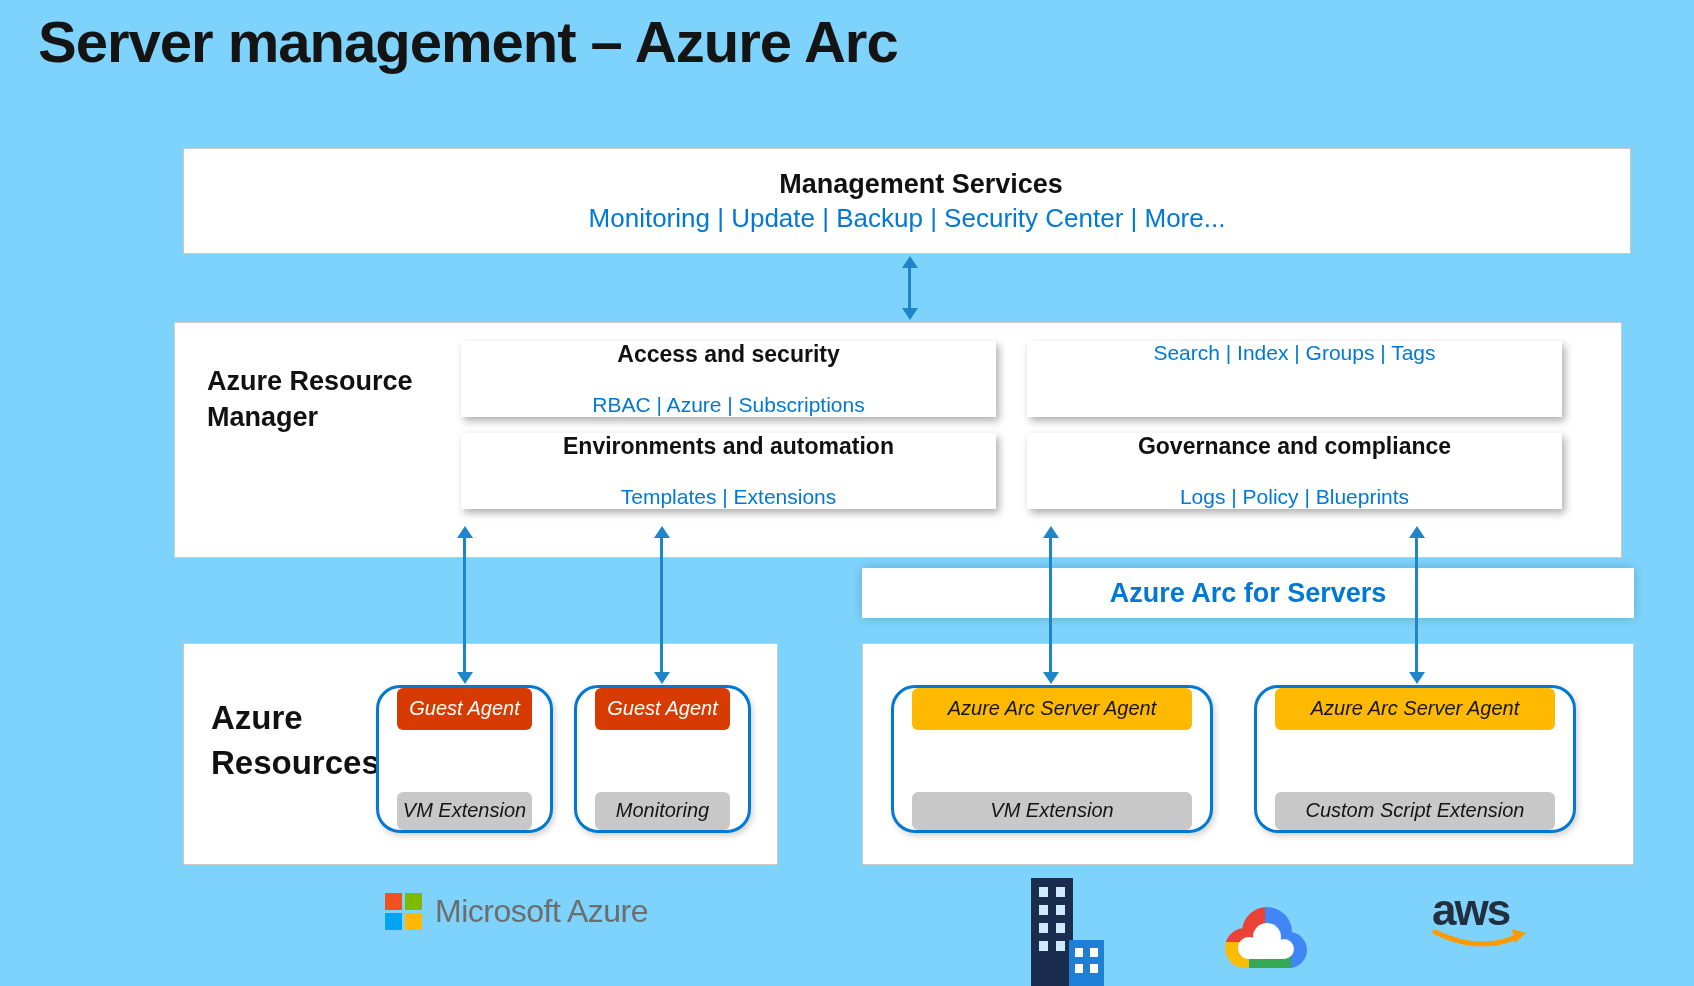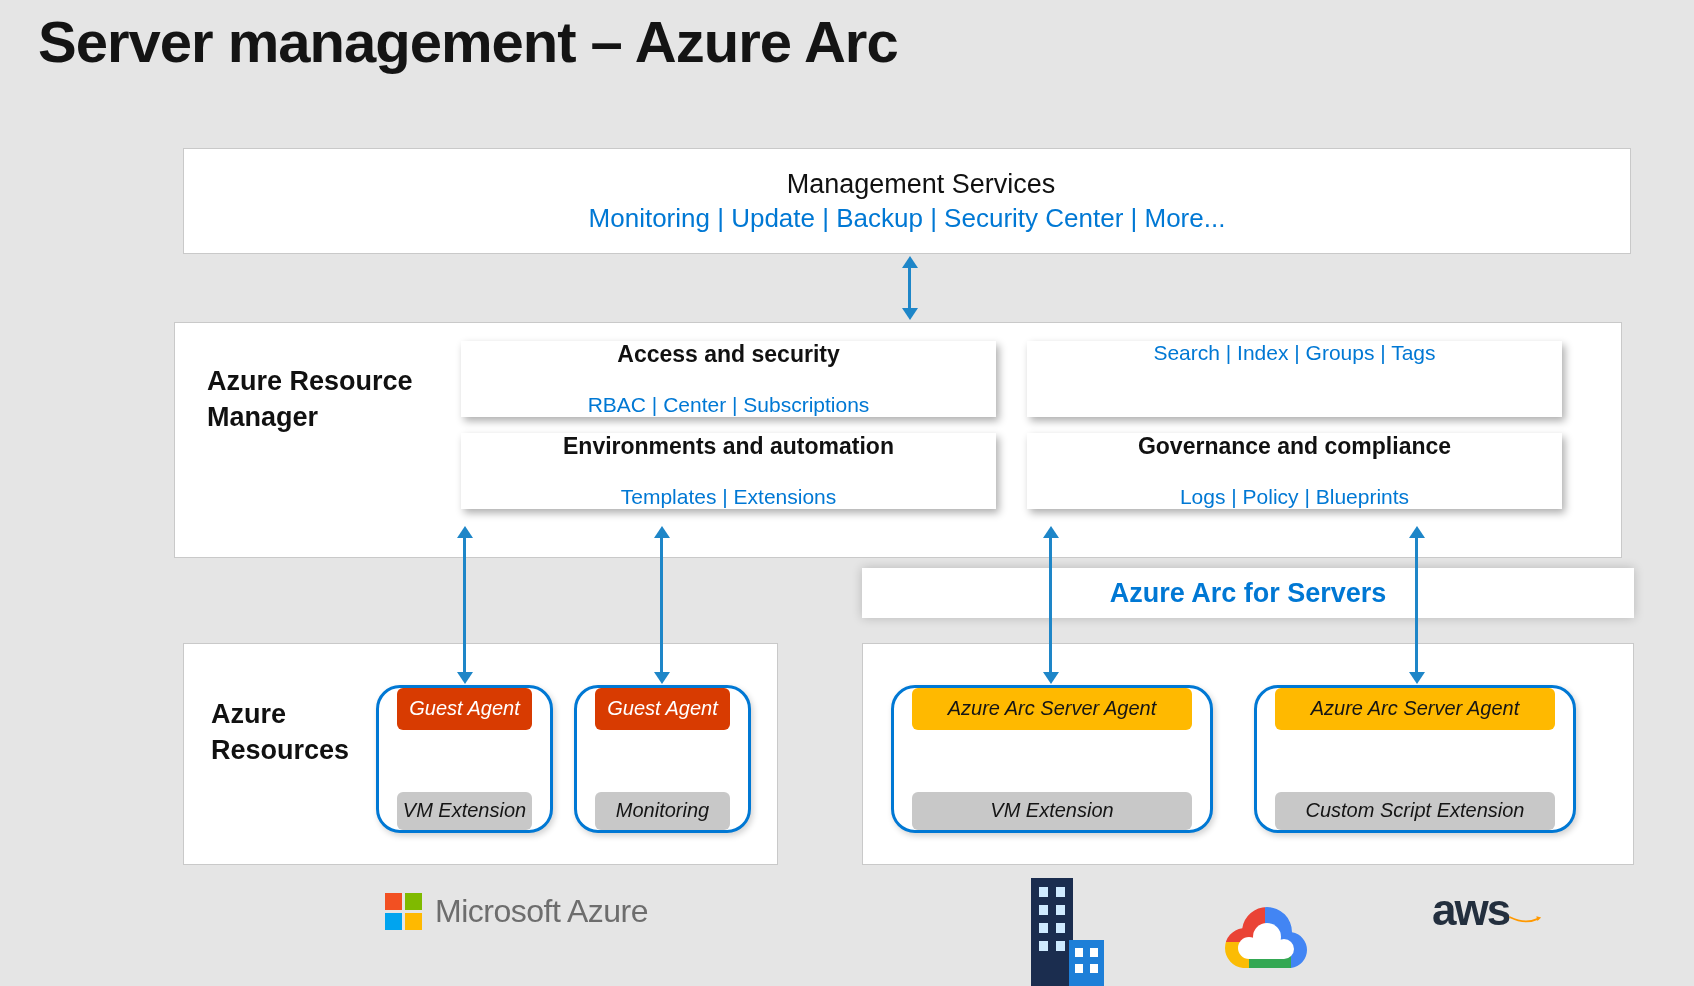--- a/index.html
+++ b/index.html
@@ -1,30 +1,30 @@
 <!DOCTYPE html>
 <html style="--accent-blue: #0078d4; --arrow-blue: #1e86c8; --agent-red: #d83b01; --agent-yellow: #ffb900; --extension-gray: #c8c8c8; --border-gray: #c9c9c9; --logo-gray: #6d6d6d; --ms-red: #f25022; --ms-green: #7fba00; --ms-blue: #00a4ef; --ms-yellow: #ffb900; --gcp-red: #ea4335; --gcp-yellow: #fbbc05; --gcp-blue: #4285f4; --gcp-green: #34a853; --aws-dark: #232f3e; --aws-orange: #ff9900; --building-navy: #1b2d4f; --building-blue: #1e7fd8;"><head>
 <meta charset="utf-8">
 <style>
   html,body{margin:0;padding:0;background:#fff;}
   .canvas{
-    position:relative;width:1694px;height:986px;background:#e5e5e5;overflow:hidden;
+    position:relative;width:1694px;height:986px;background:#7dd3fc;overflow:hidden;
     font-family:"Liberation Sans",sans-serif;color:#161616;
   }
   .title{
     position:absolute;left:38px;top:8px;margin:0;
     font-size:58px;font-weight:700;letter-spacing:-1px;color:#141414;
   }
   .box{
     position:absolute;background:#fff;border:1.5px solid var(--border-gray,#c9c9c9);
     box-sizing:border-box;
   }
   .mgmt{left:183px;top:148px;width:1448px;height:106px;
     display:flex;flex-direction:column;align-items:center;justify-content:center;gap:3px;}
-  .box-title{font-size:27px;font-weight:400;color:#111;margin-left:28px;}
+  .box-title{font-size:27px;font-weight:700;color:#111;margin-left:28px;}
   .box-sub{font-size:26px;color:var(--accent-blue,#0078d4);}
   .arm{left:174px;top:322px;width:1448px;height:236px;}
   .arm-label{position:absolute;left:32px;top:40px;width:230px;
     font-size:27px;font-weight:700;line-height:1.35;color:#111;}
   .cell{
     position:absolute;width:535px;height:76px;background:#fff;
     box-shadow:3px 4px 8px rgba(0,0,0,0.32);
     display:flex;flex-direction:column;align-items:center;justify-content:space-between;gap:2px;
   }
   .cell-title{font-size:23px;font-weight:700;color:#111;}
@@ -44,21 +44,21 @@
   }
   .banner{
     position:absolute;left:862px;top:568px;width:772px;height:50px;background:#fff;
     box-shadow:0 0 10px rgba(0,0,0,0.20);z-index:3;
     display:flex;align-items:center;justify-content:center;
     font-size:27px;font-weight:700;color:var(--accent-blue,#0078d4);
   }
   .res-box{left:183px;top:643px;width:595px;height:222px;}
   .arc-box{left:862px;top:643px;width:772px;height:222px;}
   .res-label{position:absolute;left:27px;top:52px;width:160px;
-    font-size:27px;font-weight:700;line-height:1.35;color:#111;}
+    font-size:33px;font-weight:700;line-height:1.35;color:#111;}
   .agent-card{
     position:absolute;top:41px;height:148px;background:#fff;box-sizing:border-box;
     border:3px solid var(--accent-blue,#0078d4);border-radius:24px;
     box-shadow:2px 3px 6px rgba(0,0,0,0.18);
     display:flex;flex-direction:column;align-items:center;justify-content:center;gap:14px;font-style:italic;
   }
   .agent-btn{
     width:calc(100% - 36px);height:44px;border-radius:6px;box-sizing:border-box;
     display:flex;align-items:center;justify-content:center;font-size:20px;
   }
@@ -73,21 +73,21 @@
   .ms-squares{display:grid;grid-template-columns:17px 17px;grid-auto-rows:17px;gap:3px;}
   .sq{width:17px;height:17px;}
   .sq.r{background:var(--ms-red,#f25022);}
   .sq.g{background:var(--ms-green,#7fba00);}
   .sq.b{background:var(--ms-blue,#00a4ef);}
   .sq.y{background:var(--ms-yellow,#ffb900);}
   .ms-text{font-size:32px;color:var(--logo-gray,#6d6d6d);letter-spacing:-0.5px;}
   .building{position:absolute;left:1013px;top:878px;}
   .gcloud{position:absolute;left:1215px;top:898px;}
   .aws-logo{position:absolute;left:1432px;top:888px;width:110px;
-    display:flex;align-items:flex-end;}
+    display:flex;flex-direction:column;align-items:flex-start;}
   .aws-text{font-size:44px;font-weight:700;letter-spacing:-2px;
     color:var(--aws-dark,#232f3e);line-height:1;}
   .aws-smile{margin-top:-4px;}
 </style>
 </head>
 <body>
 
 <div class="canvas">
 
   <h1 class="title">Server management – Azure Arc</h1>
@@ -96,21 +96,21 @@
     <div class="box-title">Management Services</div>
     <div class="box-sub">Monitoring | Update | Backup | Security Center | More...</div>
   </div>
 
   <div class="varrow" style="left:908px;top:268px;height:40px;"></div>
 
   <div class="box arm">
     <div class="arm-label">Azure Resource Manager</div>
     <div class="cell" style="left:286px;top:18px;">
       <div class="cell-title">Access and security</div>
-      <div class="cell-sub">RBAC | Center | Subscriptions</div>
+      <div class="cell-sub">RBAC | Azure | Subscriptions</div>
     </div>
     <div class="cell" style="left:852px;top:18px;">
       <div class="cell-sub">Search | Index | Groups | Tags</div>
     </div>
     <div class="cell" style="left:286px;top:110px;">
       <div class="cell-title">Environments and automation</div>
       <div class="cell-sub">Templates | Extensions</div>
     </div>
     <div class="cell" style="left:852px;top:110px;">
       <div class="cell-title">Governance and compliance</div>

